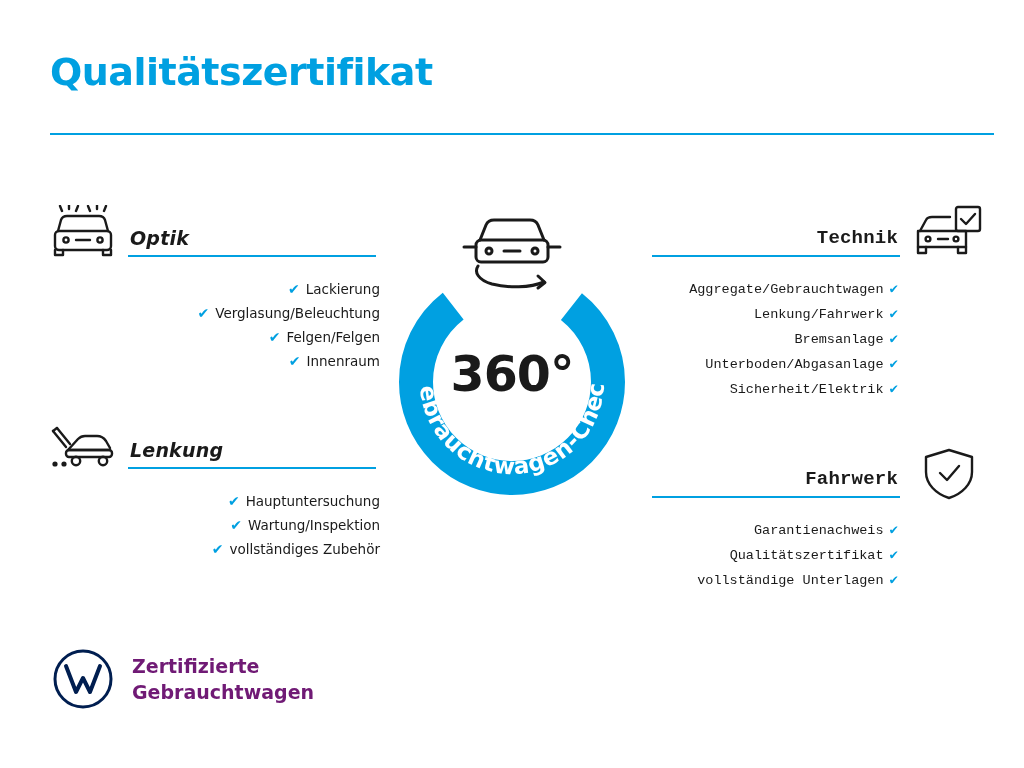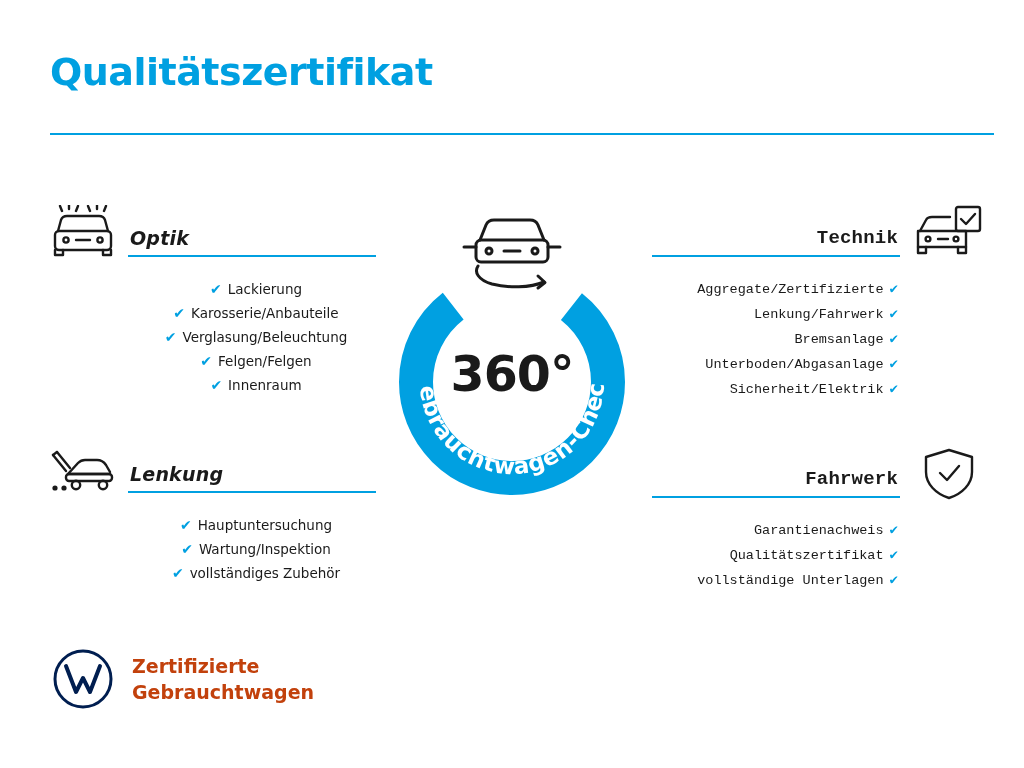--- a/index.html
+++ b/index.html
@@ -98,21 +98,21 @@
     list-style: none;
     margin: 10px 0 0 0;
     padding: 0;
   }
   .items li {
     font-size: 13.5px;
     color: #1a1a1a;
     line-height: 24px;
     white-space: nowrap;
   }
-  .left .items li { text-align: center; padding-left: 92px; }
+  .left .items li { text-align: right; padding-left: 92px; }
   .right .items li { text-align: right; padding-right: 90px; }
 
   .check {
     color: #00A0E1;
     font-weight: bold;
     font-size: 14px;
   }
   .left .check { margin-right: 6px; }
   .right .check { margin-left: 6px; }
 
@@ -162,21 +162,21 @@
     align-items: center;
   }
   .vw-logo {
     width: 62px;
     height: 62px;
     color: #001E50;
   }
   .vw-logo svg { display: block; width: 100%; height: 100%; }
   .footer-text {
     margin-left: 18px;
-    color: #c2410c;
+    color: #701a75;
     font-size: 19px;
     font-weight: bold;
     line-height: 26px;
   }
 </style>
 </head>
 <body>
 
 <div class="page">
 
@@ -202,21 +202,20 @@
             <circle cx="18" cy="35" r="2.6"></circle>
             <circle cx="52" cy="35" r="2.6"></circle>
             <path d="M28 35 L42 35"></path>
           </svg>
         </div>
         <div class="block-title">Optik</div>
         <div class="head-rule"></div>
       </div>
       <ul class="items">
         <li><span class="check">✔</span><span>Lackierung</span></li>
-        <li><span class="check">✔</span><span>Karosserie/Anbauteile</span></li>
         <li><span class="check">✔</span><span>Verglasung/Beleuchtung</span></li>
         <li><span class="check">✔</span><span>Felgen/Felgen</span></li>
         <li><span class="check">✔</span><span>Innenraum</span></li>
       </ul>
     </div>
 
     <div class="block left">
       <div class="block-head">
         <div class="block-icon">
           <svg viewBox="0 0 70 56" fill="none" stroke="currentColor" stroke-width="2.4" stroke-linecap="round" stroke-linejoin="round">
@@ -259,21 +258,21 @@
             <circle cx="42" cy="34" r="2.4"></circle>
             <path d="M24 34 L34 34"></path>
             <rect x="42" y="2" width="24" height="24" rx="2"></rect>
             <path d="M47 14 L52 19 L61 9"></path>
           </svg>
         </div>
         <div class="block-title">Technik</div>
         <div class="head-rule"></div>
       </div>
       <ul class="items">
-        <li><span>Aggregate/Zertifizierte</span><span class="check">✔</span></li>
+        <li><span>Aggregate/Gebrauchtwagen</span><span class="check">✔</span></li>
         <li><span>Lenkung/Fahrwerk</span><span class="check">✔</span></li>
         <li><span>Bremsanlage</span><span class="check">✔</span></li>
         <li><span>Unterboden/Abgasanlage</span><span class="check">✔</span></li>
         <li><span>Sicherheit/Elektrik</span><span class="check">✔</span></li>
       </ul>
     </div>
 
     <div class="block right">
       <div class="block-head">
         <div class="block-icon">

